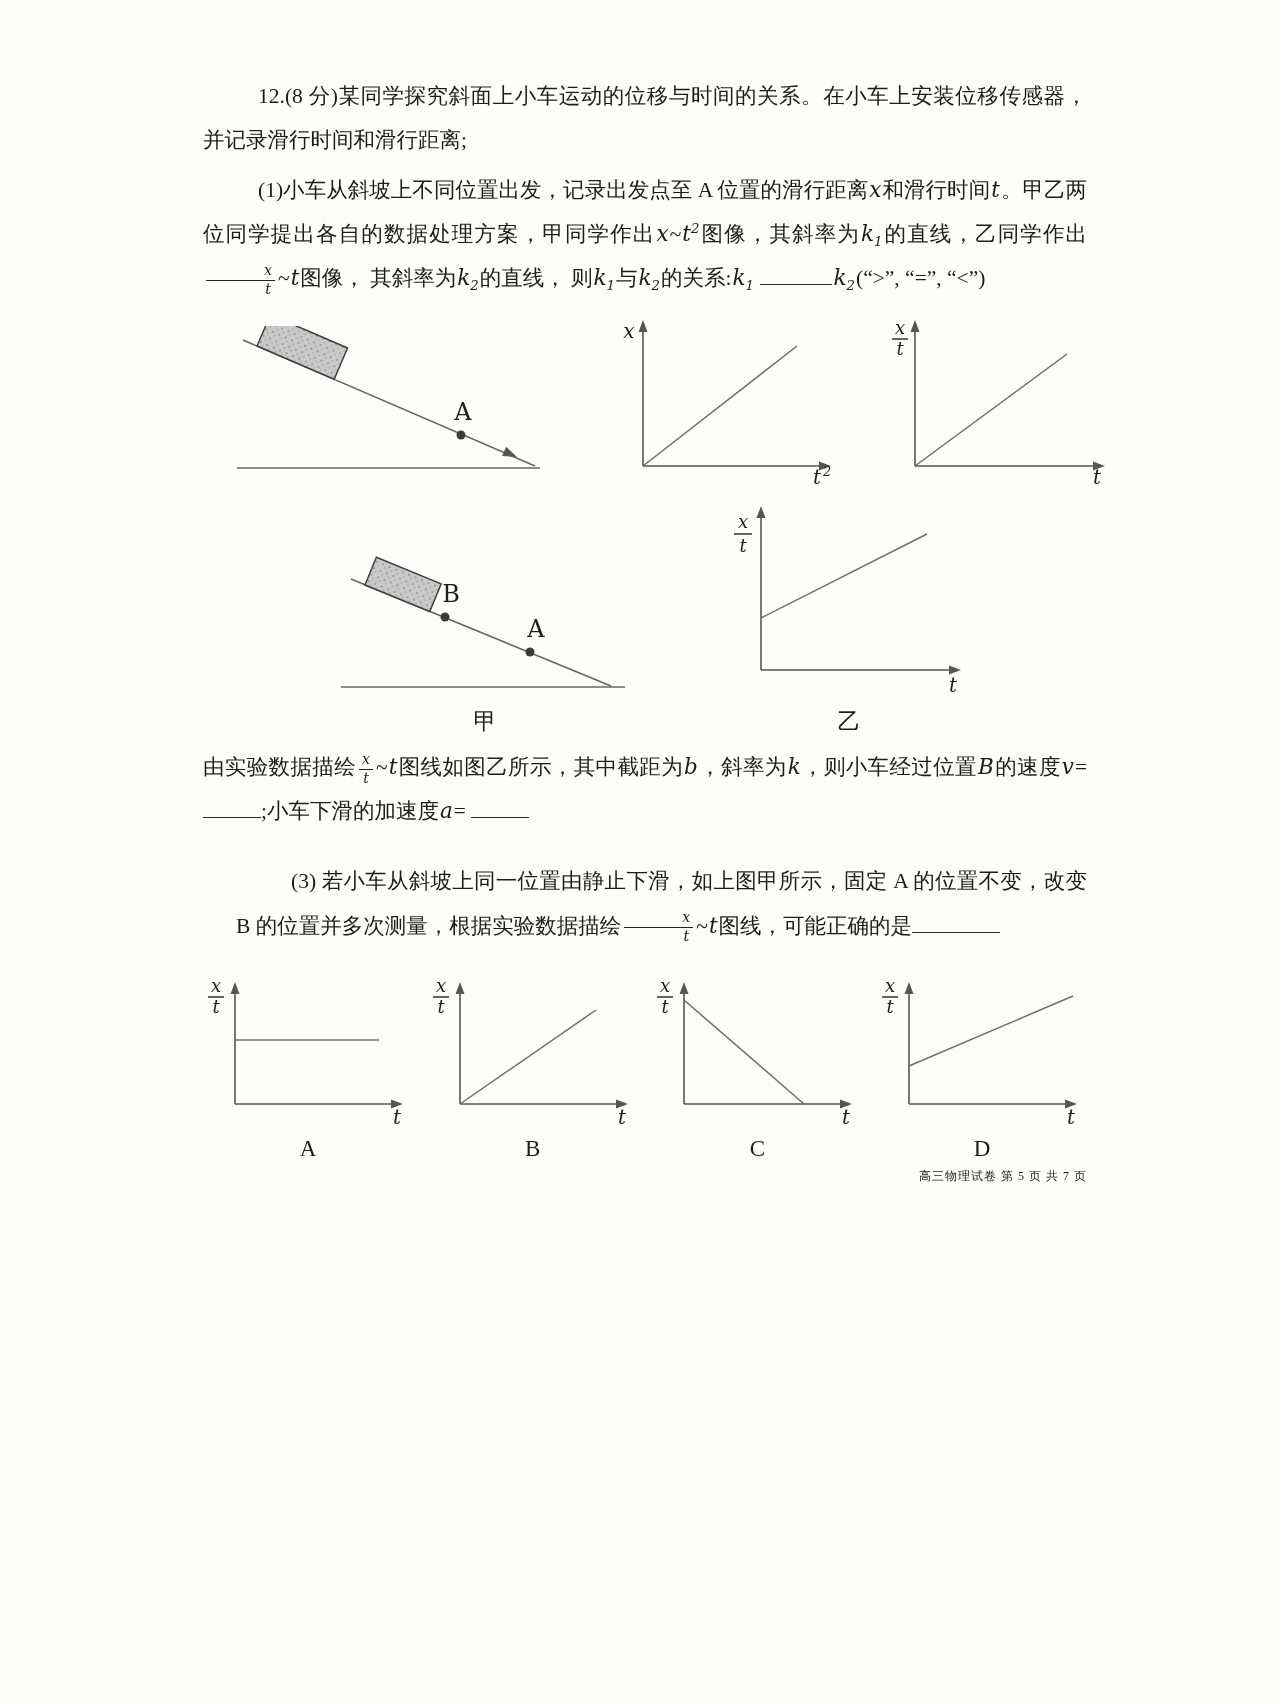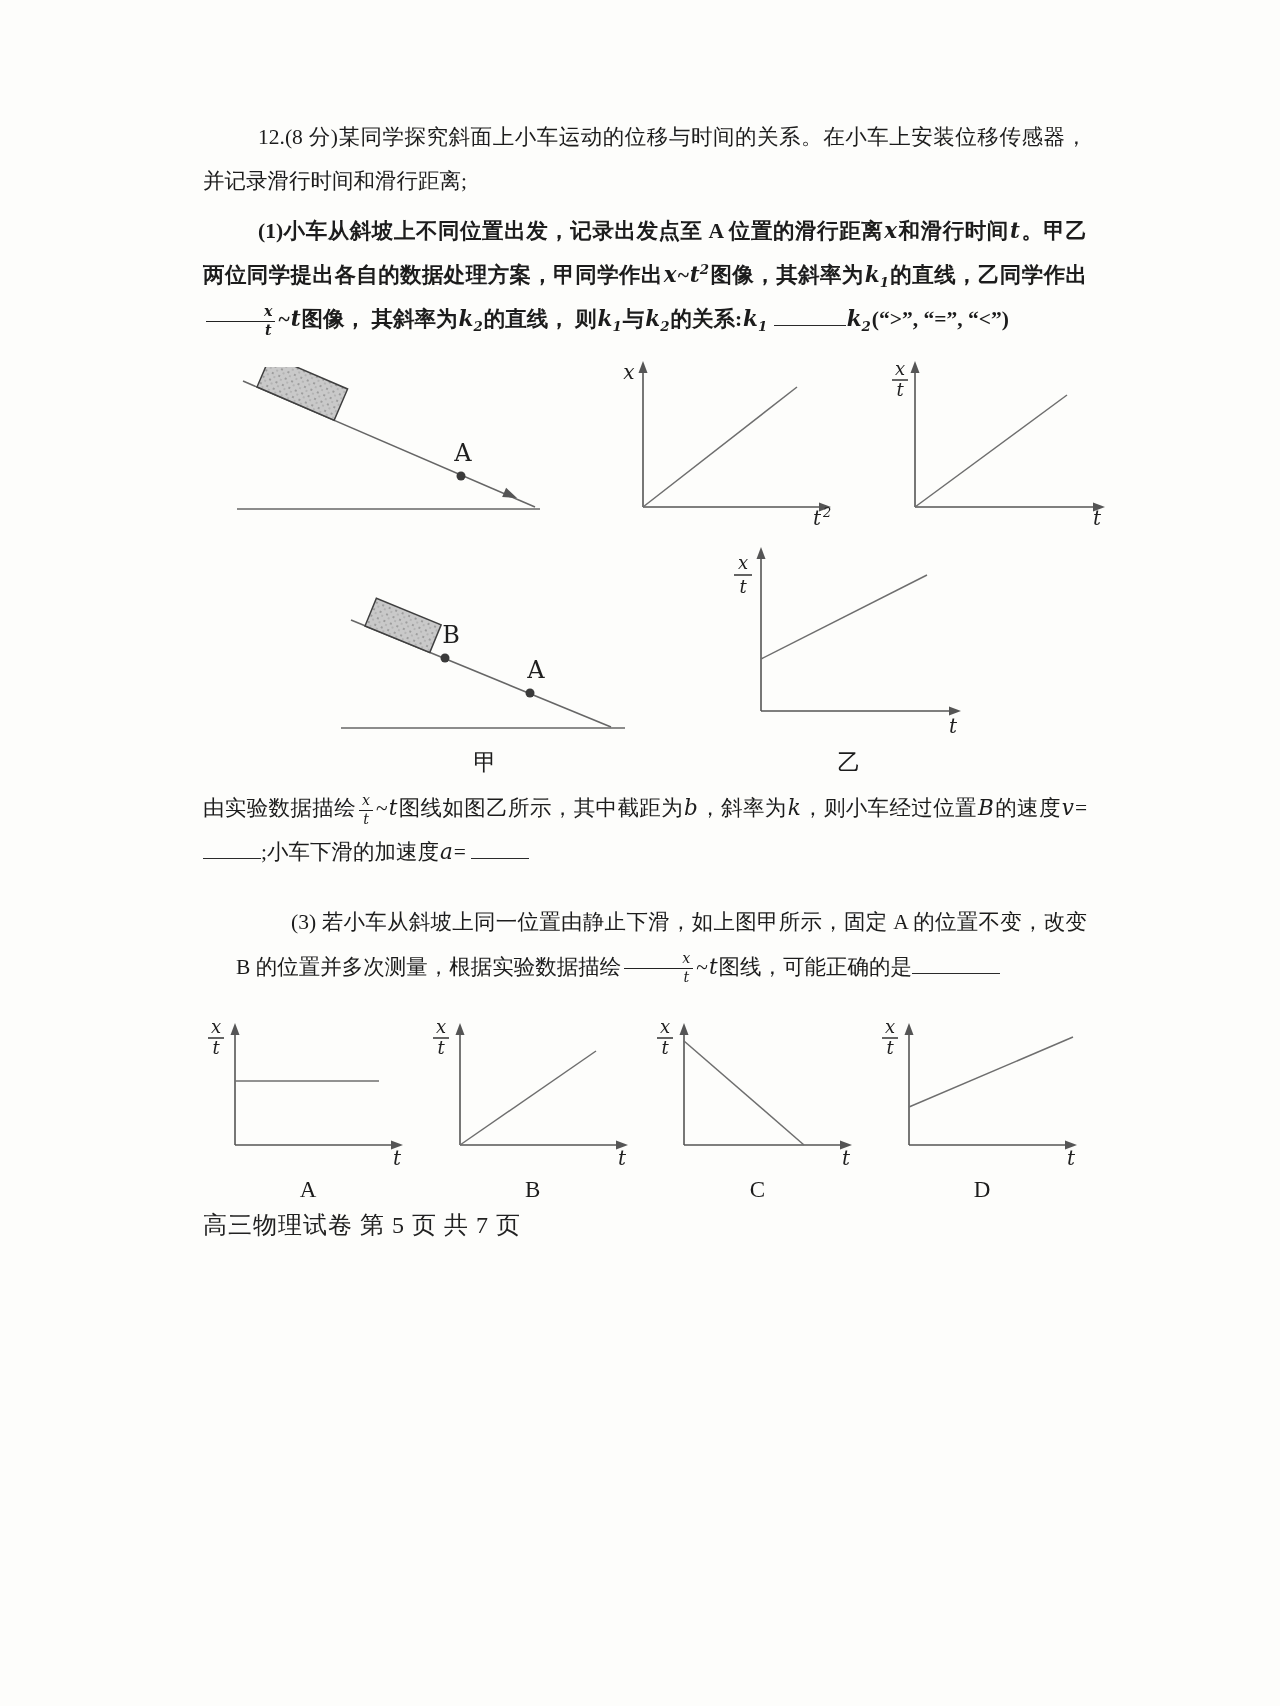--- a/index.html
+++ b/index.html
@@ -1,19 +1,19 @@
 <!DOCTYPE html>
 <html><head>
 <meta charset="utf-8">
 <style>
   *{margin:0;padding:0;box-sizing:border-box;}
   html,body{background:#e9e9e7;}
   body{width:1280px;min-height:1706px;margin:0 auto;background:#fdfdfb;
        font-family:"Liberation Serif","DejaVu Serif",serif;color:#1c1c1c;}
-  .content{width:884px;margin-left:203px;padding-top:115px;}
+  .content{width:884px;margin-left:203px;padding-top:74px;}
   .para{font-size:21.5px;line-height:2.05;text-align:justify;}
   .indent{text-indent:55px;}
   .var{font-style:italic;font-family:"DejaVu Serif",serif;padding:0 1px;}
   sub,sup{font-size:0.62em;}
   .frac{display:inline-flex;flex-direction:column;align-items:center;vertical-align:middle;
         line-height:1.1;margin:0 3px;font-style:italic;font-family:"DejaVu Serif",serif;}
   .fr-n{font-size:0.66em;border-bottom:1.4px solid #222;padding:0 3px 1px;}
   .fr-d{font-size:0.66em;padding-top:1px;}
   .blank{display:inline-block;border-bottom:1.6px solid #2a2a2a;height:1.02em;vertical-align:baseline;}
   svg{display:block;}
@@ -30,25 +30,25 @@
   .fracbar{stroke:#222;stroke-width:1.4;}
   .row1{display:flex;align-items:flex-end;margin:14px 0 10px;}
   .row1 .cell-incline{margin-left:32px;}
   .row1 .cell-g1{margin-left:30px;}
   .row1 .cell-g2{margin-left:44px;}
   .row2{display:flex;align-items:flex-end;margin:12px 0 8px;}
   .row2 .fig-jia{margin-left:132px;}
   .row2 .fig-yi{margin-left:84px;}
   .row3{display:flex;justify-content:space-between;margin:28px 0 6px;}
   .fig-caption{text-align:center;font-size:23px;margin-top:8px;}
-  .p1{margin-top:6px;font-weight:bold;}
+  .p1{margin-top:6px;}
   .p2{margin-top:16px;}
   .pmid{}
   .p3{margin-top:26px;margin-left:33px;}
-  .footer{text-align:left;font-size:24px;padding-bottom:70px;letter-spacing:1px;color:#222;}
+  .footer{text-align:right;font-size:12px;padding-bottom:70px;letter-spacing:1px;color:#222;}
 </style>
 </head>
 <body>
 
 <div class="content">
 
   <p class="para indent">12.(8 分)某同学探究斜面上小车运动的位移与时间的关系。在小车上安装位移传感器，并记录滑行时间和滑行距离;</p>
 
   <p class="para indent p1">(1)小车从斜坡上不同位置出发，记录出发点至 A 位置的滑行距离<span class="var">x</span>和滑行时间<span class="var">t</span>。甲乙两位同学提出各自的数据处理方案，甲同学作出<span class="var">x</span>~<span class="var">t<sup>2</sup></span>图像，其斜率为<span class="var">k<sub>1</sub></span>的直线，乙同学作出<span class="frac">
         <span class="fr-n">x</span>

